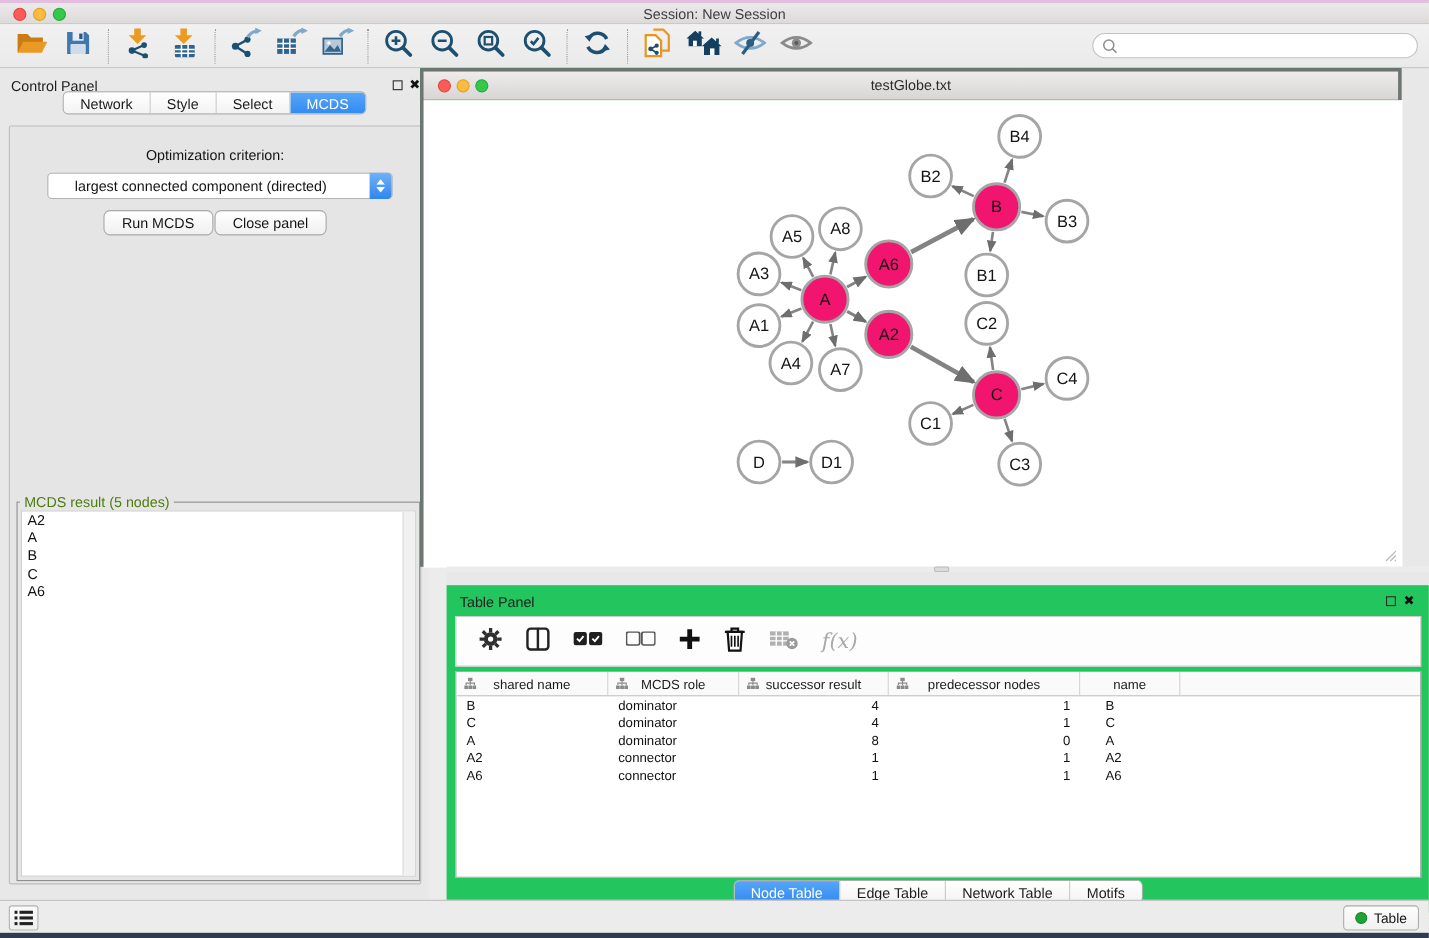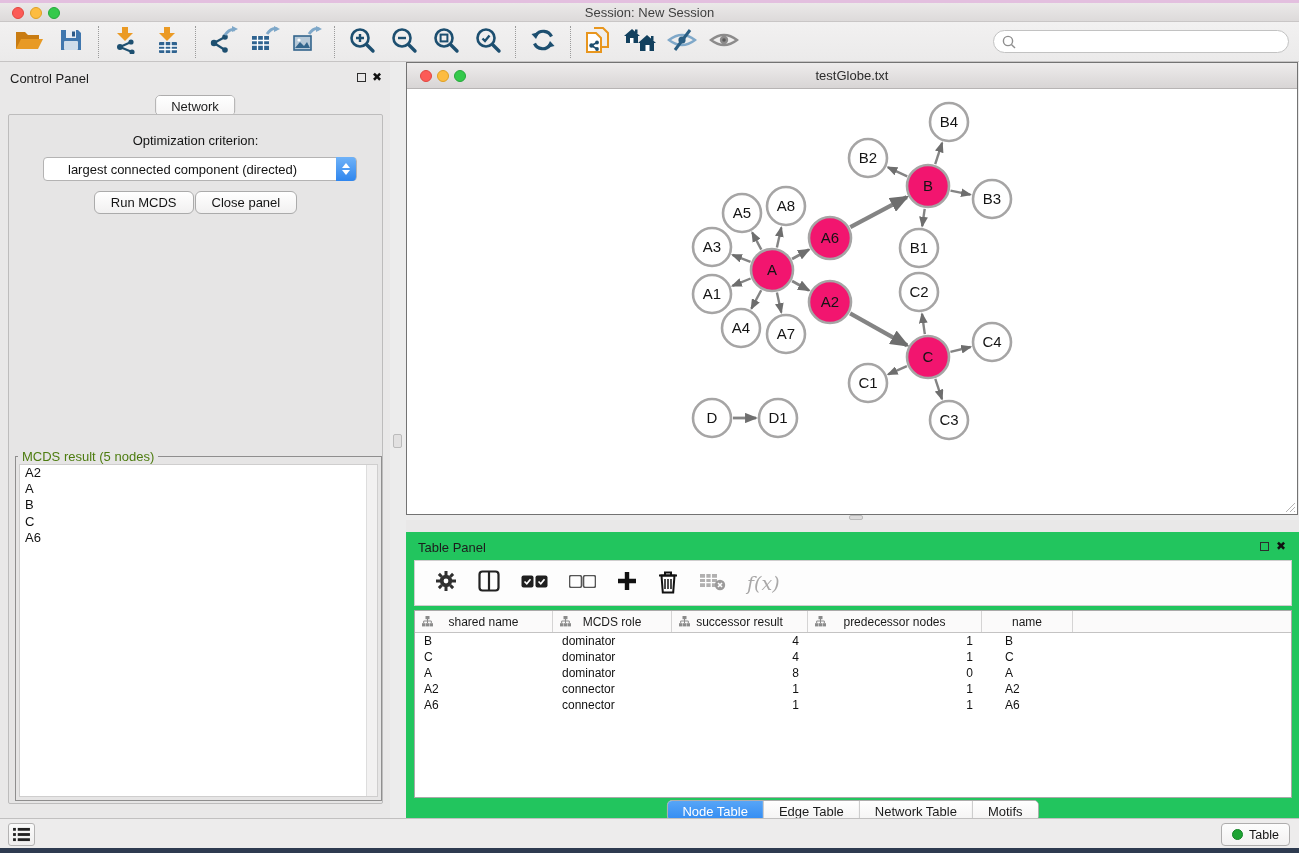--- a/index.html
+++ b/index.html
@@ -31,21 +31,21 @@
   .panel-head { position:relative; height:28px; }
   .panel-title { position:absolute; left:10px; top:9px; font-size:13px; color:#1d1d1d; }
   .win-float { position:absolute; width:9px; height:9px; border:1.5px solid #2d2d2d; top:11px; }
   .win-close { position:absolute; top:8px; font-size:12px; font-weight:bold; color:#111; line-height:14px; }
   .control-panel .win-float { right:24px; } .control-panel .win-close { right:8px; }
 
   .seg { display:flex; border:1px solid #aeadad; border-radius:5px; overflow:hidden; background:#fff; height:21px; }
   .seg span { font-size:13px; color:#1c1c1c; padding:0 15px; line-height:21px; background:linear-gradient(#ffffff,#f4f3f3); }
   .seg span + span { border-left:1px solid #c9c9c9; }
   .seg span.active { background:linear-gradient(#57a5f7,#338cf2); color:#fff; }
-  .ctrl-tabs { position:absolute; left:50%; transform:translateX(-50%); top:33px;flex-direction:column; }
+  .ctrl-tabs { position:absolute; left:50%; transform:translateX(-50%); top:21px; }
 
   .ctrl-box { position:absolute; left:8px; top:52px; width:375px; height:690px;
     background:#e6e5e5; border:1px solid #bdbcbc; border-radius:2px; }
   .opt-label { text-align:center; margin-top:18px; font-size:13px; color:#141414; }
   .dropdown { position:absolute; left:34px; top:42px; width:314px; height:24px; background:#fff;
     border:1px solid #b4b3b3; border-radius:4px; font-size:13px; color:#141414;
     display:flex; align-items:center; padding-left:24px; }
   .dd-stepper { position:absolute; right:0; top:-1px; width:20px; height:24px; border-radius:0 4px 4px 0;
     background:linear-gradient(#6fb2f8,#2f86ee); display:flex; flex-direction:column; align-items:center; justify-content:center; gap:2px; }
   .dd-stepper svg { display:block; }
@@ -59,22 +59,22 @@
   .result-item { font-size:13px; color:#111; line-height:16.2px; padding-left:5px; }
   .result-scroll { position:absolute; right:0; top:0; bottom:0; width:11px; background:#f2f1f1; border-left:1px solid #ddd; }
 
   
   .v-divider { position:absolute; left:390px; top:62px; width:16px; height:756px; background:#ececec; }
   .v-handle { position:absolute; left:3px; top:372px; width:9px; height:14px; background:#e2e1e1; border:1px solid #bbb; border-radius:2px; }
   .h-divider { position:absolute; left:406px; top:515px; width:893px; height:5px; background:#ececec; }
   .h-handle { position:absolute; left:443px; top:0; width:14px; height:5px; background:#dcdbdb; border:1px solid #bbb; border-radius:2px; }
 
   
-  .net-window { position:absolute; left:406px; top:62px; width:892px; height:453px;
-    border:1px solid #737373; background:#15803d; }
+  .net-window { position:absolute; left:382px; top:62px; width:892px; height:453px;
+    border:3px solid #737373; background:#15803d; }
   .net-titlebar { position:relative; height:26px; background:linear-gradient(#eeecec,#d8d5d5); border-bottom:1px solid #b7b4b4; }
   .net-titlebar .title { text-align:center; line-height:26px; font-size:13px; color:#2c2c2c; }
   .net-titlebar .tl { top:7px; }
   .net-canvas { position:absolute; left:0; top:26px; width:890px; height:425px; background:#fff; }
   .resize-grip { position:absolute; right:1px; bottom:1px; width:12px; height:12px; }
 
   
   .table-panel { position:absolute; left:406px; top:532px; width:893px; height:298px; background:#22c55e; }
   .table-panel .win-float { right:30px; top:10px; } .table-panel .win-close { right:13px; top:7px; }
   .table-panel .panel-title { left:12px; top:8px; }

